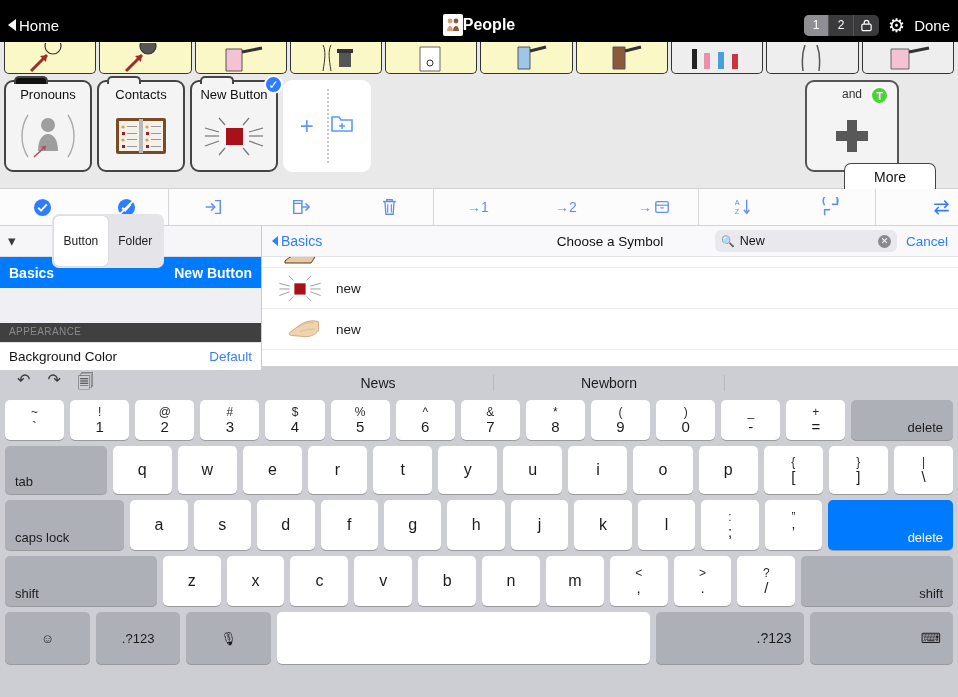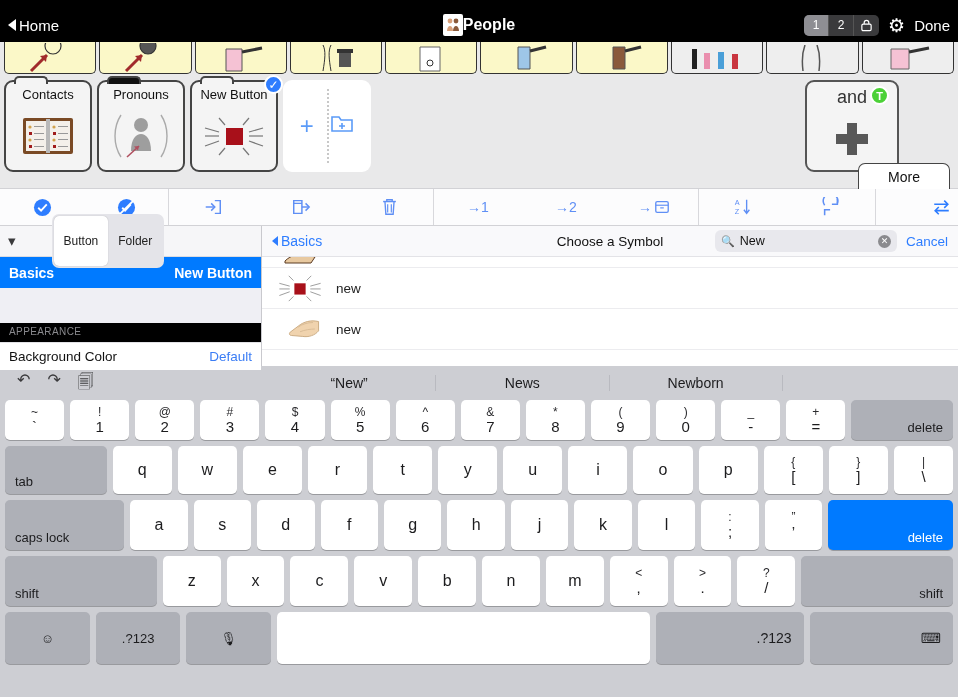--- a/index.html
+++ b/index.html
@@ -88,29 +88,29 @@
   .addcell:after{
     content:""; position:absolute; left:50%; top:10%; bottom:10%;
     border-left:2px dotted #c8c8c8;
   }
   .spacer-flex{ flex:1; }
   .andbtn{
     width:94px; border:2px solid #555; border-radius:9px; background:#f4f4f4;
     position:relative; display:flex; flex-direction:column; align-items:center;
     padding-top:5px; margin-right:55px;
   }
-  .andbtn .lbl{ font-size:18px; color:#333;text-align:center; }
+  .andbtn .lbl{ font-size:12px; color:#333;text-align:center; }
   .tbadge{
     position:absolute; top:4px; right:8px; width:19px;height:19px;border-radius:50%;
     background:#4cd137; color:#fff; font-size:11px; font-weight:bold;
     display:flex;align-items:center;justify-content:center; border:2px solid #fff;
   }
   .plusmark{ flex:1; display:flex; align-items:center; justify-content:center; }
   .more{
-    position:absolute; right:8px; bottom:-1px; width:92px; height:26px;
+    position:absolute; right:22px; bottom:-1px; width:92px; height:26px;
     background:#fff; border:1.5px solid #444; border-bottom:none;
     border-radius:7px 7px 0 0; display:flex; align-items:center; justify-content:center;
     font-size:14px; color:#111;
   }
 
   
   .edit-toolbar{
     height:38px; background:#fcfcfd; display:flex; align-items:stretch;
     border-top:1px solid #d2d2d6; border-bottom:1px solid #d2d2d6;
   }
@@ -137,21 +137,21 @@
   }
   .segment2 div.on{ background:#fff; box-shadow:0 0 1px rgba(0,0,0,.3); }
   .lp-row-sel{
     height:31px; background:#007aff; color:#fff;
     display:flex; align-items:center; justify-content:space-between;
     padding:0 9px; font-size:14px; font-weight:bold;
   }
   .lp-gap{ height:35px; background:#efeff4; }
   .lp-section{
     font-size:10px; color:#8a8a8e; letter-spacing:.4px;
-    padding:3px 9px 5px 9px; background:#000000;
+    padding:3px 9px 5px 9px; background:#404040;
   }
   .lp-row{
     height:28px; background:#fff; display:flex; align-items:center;
     justify-content:space-between; padding:0 9px; font-size:13.5px; color:#111;
     border-top:1px solid #e2e2e6;
   }
   .lp-row .val{ color:#3b7df5; }
 
   .right-panel{ flex:1; background:#fff; }
   .rp-head{
@@ -323,20 +323,35 @@
       </div>
       <div class="cellT grey">
         <svg width="50" height="26" viewBox="0 0 50 26">
             <path d="M8 4h18v20H8z" fill="#f5c2d4" stroke="#666"></path>
             <path d="M26 7 L46 3" stroke="#333" stroke-width="3"></path>
           </svg>
       </div>
     </div>
 
     <div class="row-main">
+      <div class="folder">
+        <div class="tab dark"></div>
+        <div class="lbl">Pronouns</div>
+        <div class="art">
+          <svg width="60" height="50" viewBox="0 0 60 50">
+            <path d="M10 4 C2 16 2 34 10 46" stroke="#aaa" fill="none" stroke-width="1.4"></path>
+            <path d="M50 4 C58 16 58 34 50 46" stroke="#aaa" fill="none" stroke-width="1.4"></path>
+            <circle cx="30" cy="14" r="7" fill="#9e9e9e"></circle>
+            <path d="M20 40 C20 28 25 23 30 23 C35 23 40 28 40 40z" fill="#9e9e9e"></path>
+            <path d="M16 46 L28 35" stroke="#b05060" stroke-width="1.6"></path>
+            <path d="M28 35 l-5 .6 4 4z" fill="#b05060"></path>
+          </svg>
+        </div>
+      </div>
+
       <div class="folder">
         <div class="tab"></div>
         <div class="lbl">Contacts</div>
         <div class="art">
           <svg width="54" height="40" viewBox="0 0 54 40">
             <rect x="2" y="2" width="50" height="36" rx="2" fill="#7a4a25"></rect>
             <rect x="5" y="5" width="20" height="30" fill="#f4f0ea"></rect>
             <rect x="29" y="5" width="20" height="30" fill="#f4f0ea"></rect>
             <rect x="25" y="3" width="4" height="34" fill="#b9b9b9"></rect>
             <circle cx="9" cy="11" r="1.6" fill="#d2a24c"></circle>
@@ -353,35 +368,20 @@
               <rect x="37" y="17" width="10" height="1" fill="#999"></rect>
             <circle cx="33" cy="24" r="1.6" fill="#d2a24c"></circle>
               <rect x="37" y="23" width="10" height="1" fill="#999"></rect>
             <rect x="32" y="29" width="3" height="3" fill="#a01c1c"></rect>
               <rect x="37" y="30" width="10" height="1" fill="#999"></rect>
           </svg>
         </div>
       </div>
 
       <div class="folder">
-        <div class="tab dark"></div>
-        <div class="lbl">Pronouns</div>
-        <div class="art">
-          <svg width="60" height="50" viewBox="0 0 60 50">
-            <path d="M10 4 C2 16 2 34 10 46" stroke="#aaa" fill="none" stroke-width="1.4"></path>
-            <path d="M50 4 C58 16 58 34 50 46" stroke="#aaa" fill="none" stroke-width="1.4"></path>
-            <circle cx="30" cy="14" r="7" fill="#9e9e9e"></circle>
-            <path d="M20 40 C20 28 25 23 30 23 C35 23 40 28 40 40z" fill="#9e9e9e"></path>
-            <path d="M16 46 L28 35" stroke="#b05060" stroke-width="1.6"></path>
-            <path d="M28 35 l-5 .6 4 4z" fill="#b05060"></path>
-          </svg>
-        </div>
-      </div>
-
-      <div class="folder">
         <div class="tab"></div>
         <div class="badge">✓</div>
         <div class="lbl">New Button</div>
         <div class="art">
           <svg width="62" height="44" viewBox="0 0 62 44">
             <rect x="23" y="14" width="17" height="17" fill="#a8101a"></rect>
             <g stroke="#777" stroke-width="1.2">
               <path d="M2 14 L16 18"></path>
                 <path d="M2 22 L16 22"></path>
                 <path d="M2 32 L16 27"></path>
@@ -590,21 +590,20 @@
   </div>
 
   <div class="kb">
     <div class="predict">
       <div class="tools">
         <span>↶</span>
         <span>↷</span>
         <span>🗐</span>
       </div>
       <div class="words">
-        <div class="w">“New”</div>
         <div class="w">News</div>
         <div class="w">Newborn</div>
         <div class="w"></div>
       </div>
     </div>
     <div id="kb-rows">
         <div class="krow r1">
           <div class="key" style="flex: 1 1 0%;">
             <div class="sup">~</div>
             <div class="sub">`</div>

